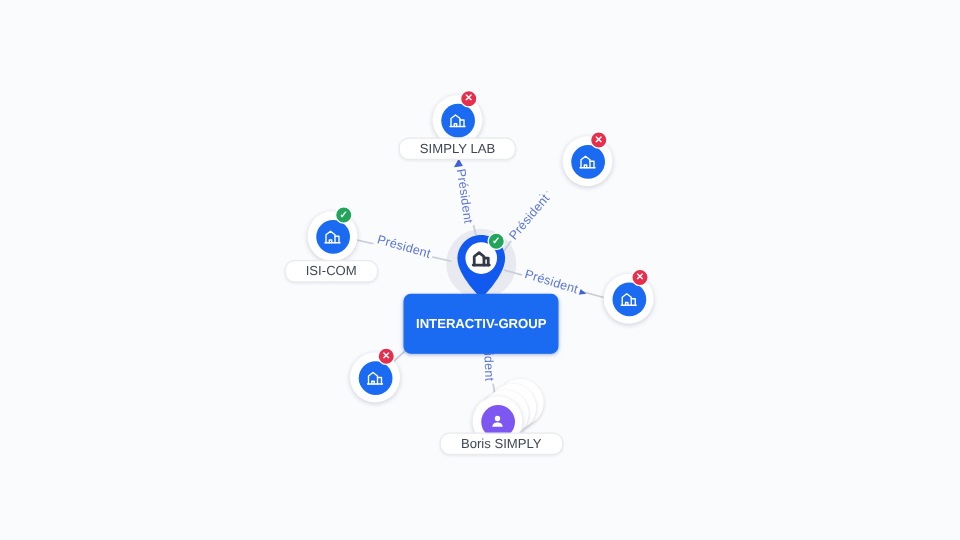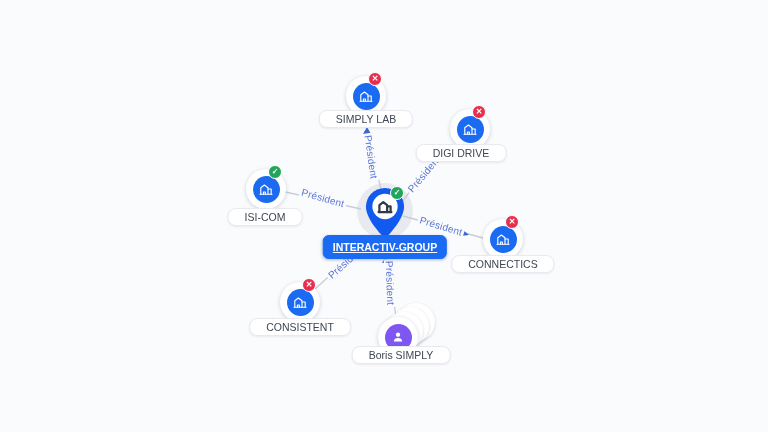--- a/index.html
+++ b/index.html
@@ -36,21 +36,21 @@
   .badge.check{background:#22a55b;}
   .badge.cross{background:#e62e4d;}
 
   .pill{
     position:absolute;z-index:4;transform:translateX(-50%);white-space:nowrap;
     background:#fff;border:1px solid #e8eaf0;border-radius:8px;box-shadow:0 1px 2px rgba(25,35,70,.08);
     color:#3f4654;font-size:10.5px;padding:2px 16px;
   }
   .pill.center{
     z-index:5;background:#1a6af2;border-color:#1a6af2;color:#fff;font-weight:bold;
-    box-shadow:0 1px 3px rgba(20,60,160,.35);border-radius:6px;padding:5px 9px;text-decoration:underline;
+    box-shadow:0 1px 3px rgba(20,60,160,.35);border-radius:6px;padding:17px 9px;
   }
 
   .pin{position:absolute;z-index:3;}
   .pin .badge{left:27px;top:0;}
 </style>
 </head>
 <body>
 
 <div class="canvas">
 
@@ -119,21 +119,20 @@
               <path d="M2.5 16.5 h15"></path>
               <path d="M6.8 16.5 v-2.8 h2.4 v2.8"></path>
             </g>
           </svg>
       </div>
     </div>
     <div class="badge cross">
         <span>✕</span>
       </div>
   </div>
-  <div class="pill" style="left:461px;top:144px">DIGI DRIVE</div>
 
   <div class="node company" style="left:246px;top:169px">
     <div class="circle-outer">
       <div class="circle-inner">
         <svg viewBox="0 0 20 20" width="16" height="16">
             <g fill="none" stroke="#fff" stroke-width="1.4" stroke-linecap="round" stroke-linejoin="round">
               <path d="M3.5 16.5 V8.5 L8 5 l4.5 3.5 V16.5"></path>
               <path d="M12.5 10 h4 v6.5"></path>
               <path d="M2.5 16.5 h15"></path>
               <path d="M6.8 16.5 v-2.8 h2.4 v2.8"></path>
@@ -157,40 +156,38 @@
               <path d="M2.5 16.5 h15"></path>
               <path d="M6.8 16.5 v-2.8 h2.4 v2.8"></path>
             </g>
           </svg>
       </div>
     </div>
     <div class="badge cross">
         <span>✕</span>
       </div>
   </div>
-  <div class="pill" style="left:503px;top:255px">CONNECTICS</div>
 
   <div class="node company" style="left:280px;top:282px">
     <div class="circle-outer">
       <div class="circle-inner">
         <svg viewBox="0 0 20 20" width="16" height="16">
             <g fill="none" stroke="#fff" stroke-width="1.4" stroke-linecap="round" stroke-linejoin="round">
               <path d="M3.5 16.5 V8.5 L8 5 l4.5 3.5 V16.5"></path>
               <path d="M12.5 10 h4 v6.5"></path>
               <path d="M2.5 16.5 h15"></path>
               <path d="M6.8 16.5 v-2.8 h2.4 v2.8"></path>
             </g>
           </svg>
       </div>
     </div>
     <div class="badge cross">
         <span>✕</span>
       </div>
   </div>
-  <div class="pill" style="left:300px;top:318px">CONSISTENT</div>
 
   <div class="node person" style="left:378px;top:317px">
     <div class="stack-circle" style="left:19px;top:-14px"></div>
     <div class="stack-circle" style="left:13px;top:-10px"></div>
     <div class="stack-circle" style="left:7px;top:-5px"></div>
     <div class="circle-outer">
       <div class="circle-inner">
         <svg viewBox="0 0 20 20" width="16" height="16">
             <g fill="#fff">
               <circle cx="10" cy="7.2" r="2.7"></circle>

